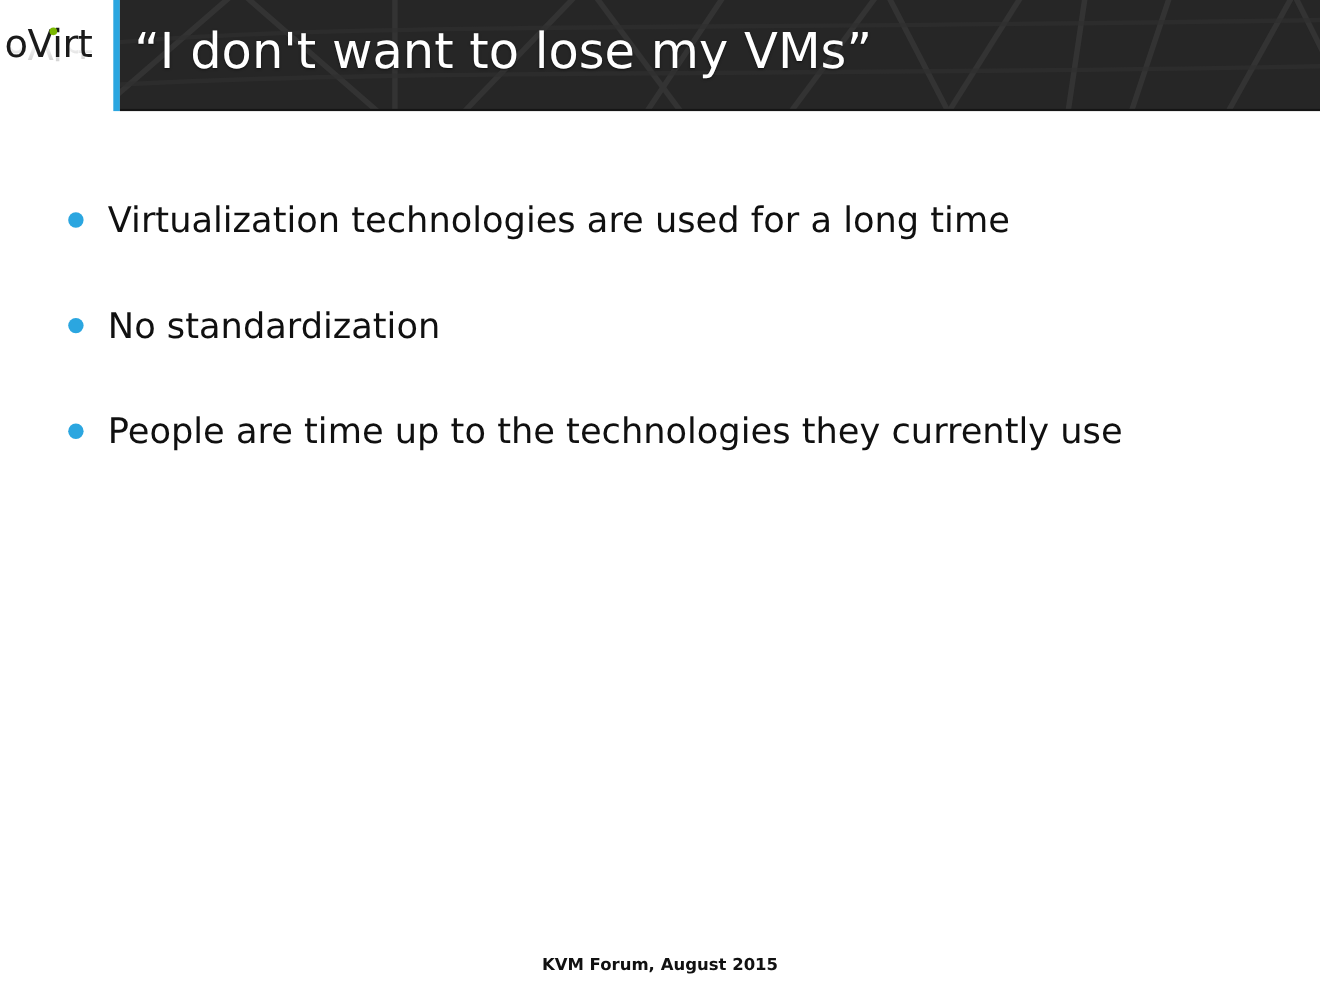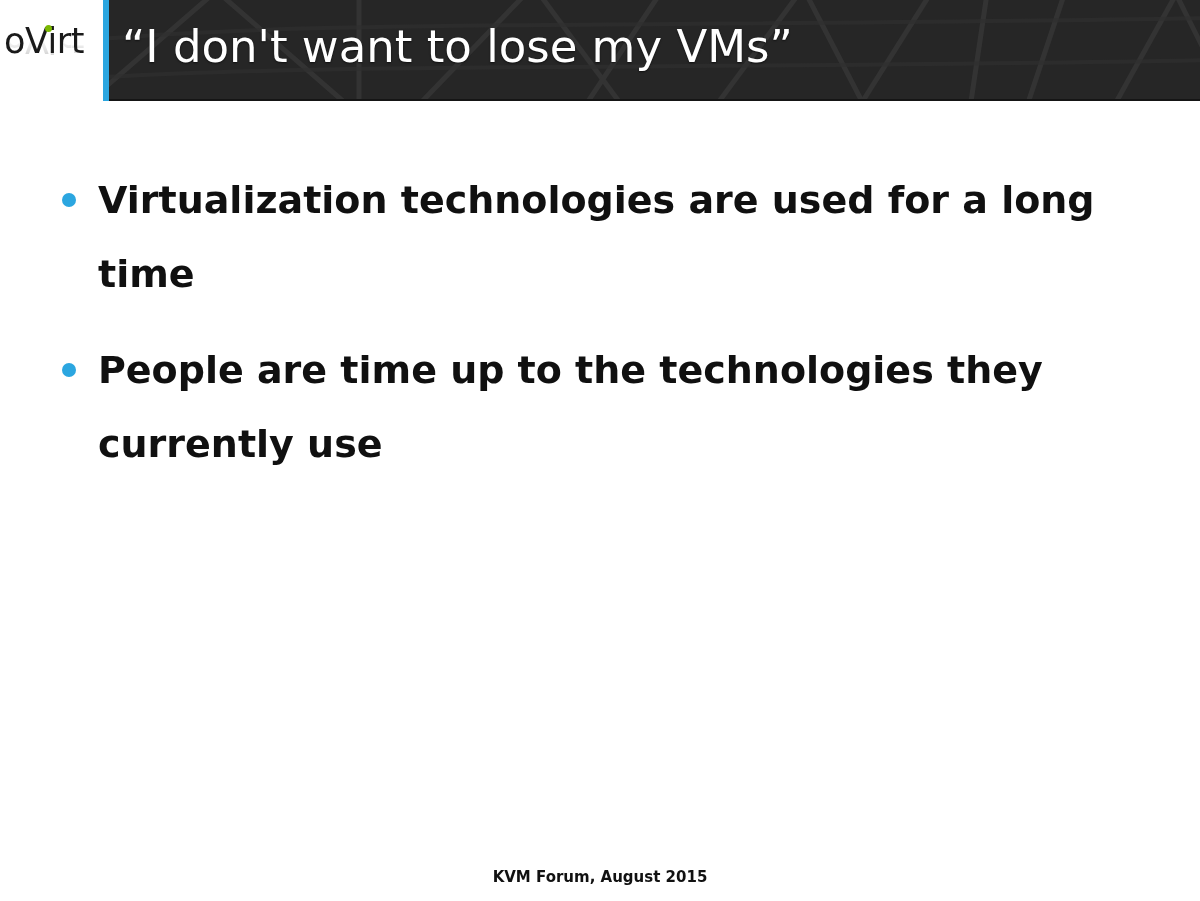--- a/index.html
+++ b/index.html
@@ -154,22 +154,22 @@
     left: 52px;
     top: 62px;
     width: 1130px;
   }
 
   .bullet {
     position: relative;
     padding-left: 46px;
     margin-bottom: 22px;
     font-family: "DejaVu Sans", sans-serif;
-    font-size: 38px;
-    font-weight: 700;
+    font-size: 32px;
+    font-weight: 400;
     line-height: 74px;
     color: #101010;
   }
 
   .bullet .dot {
     position: absolute;
     left: 10px;
     top: 30px;
     width: 14px;
     height: 14px;
@@ -242,20 +242,24 @@
   </div>
 
   <div class="content">
     <div class="bullet-list">
 
       <div class="bullet">
         <span class="dot"></span>
         <span class="txt">Virtualization technologies are used for a long time</span>
       </div>
 
+      <div class="bullet">
+        <span class="dot"></span>
+        <span class="txt">No standardization</span>
+      </div>
 
       <div class="bullet">
         <span class="dot"></span>
         <span class="txt">People are time up to the technologies they currently use</span>
       </div>
 
 
     </div>
   </div>
 

